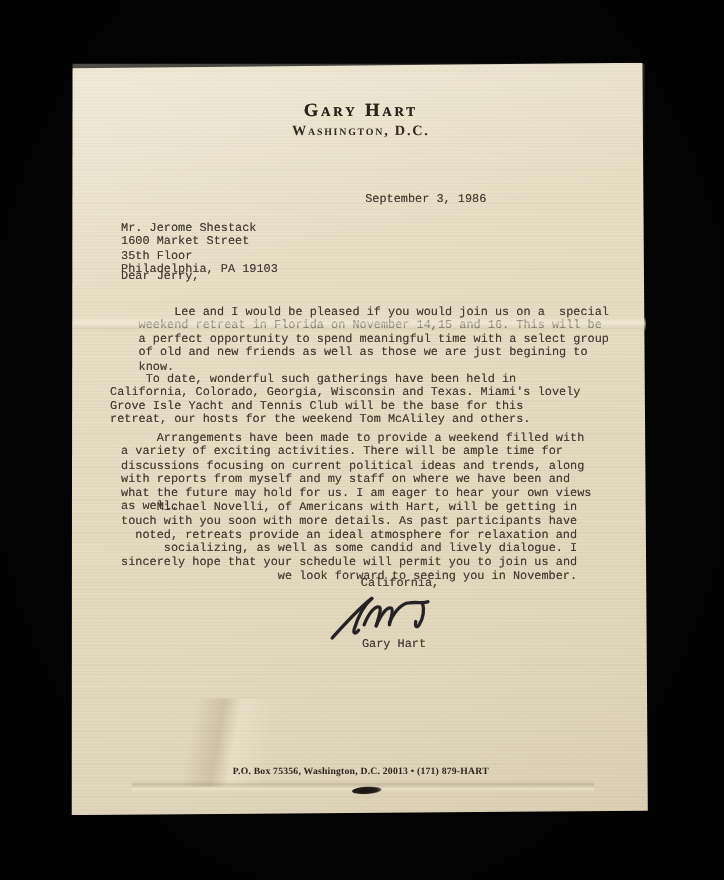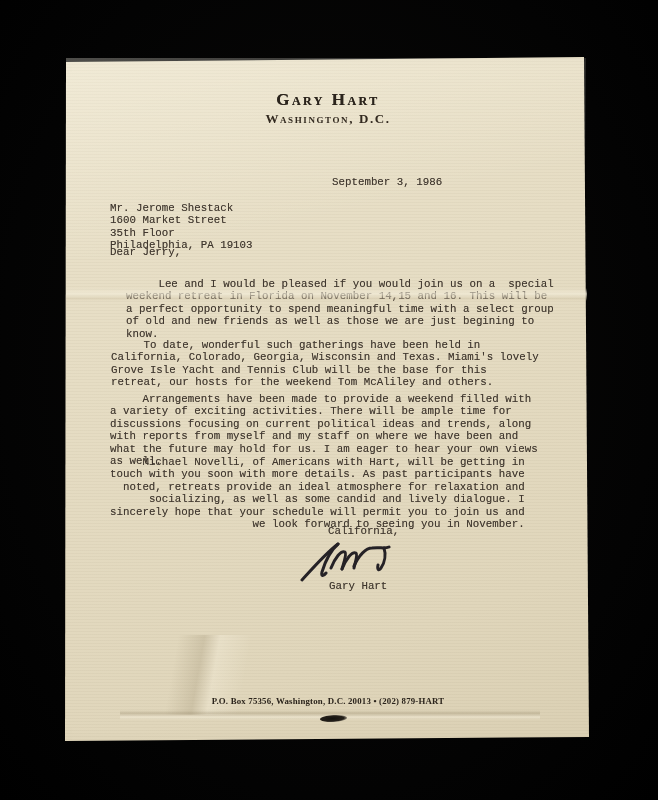--- a/index.html
+++ b/index.html
@@ -53,21 +53,21 @@
     position:absolute;z-index:5;
     font-family:"Liberation Mono", monospace;
     font-size:10.8px;line-height:12.4px;white-space:pre;
     color:rgba(58,50,42,0.93);
     text-shadow:0 0 0.6px rgba(70,60,48,0.55);
   }
   .date{left:332px;top:176px;}
   .addr{left:110px;top:202px;}
   .salute{left:110px;top:246px;}
   .p1{left:110px;top:278px;margin-left:16px;}
-  .p2{left:111px;top:339px;}
+  .p2{left:100px;top:339px;}
   .p3{left:110px;top:393px;}
   .p4{left:110px;top:456px;text-align:right;}
   .valediction{left:328px;top:525px;}
   .signame{left:329px;top:580px;}
   .sig{position:absolute;left:292px;top:536px;z-index:5;}
   
   .footer{
     position:absolute;left:66px;top:696px;width:524px;text-align:center;z-index:5;
     font-weight:bold;font-size:8.8px;letter-spacing:0.2px;color:#2b241c;
   }
@@ -131,20 +131,20 @@
       <path d="M46 8 C 39 14, 33 26, 30 36 C 29 40, 31 41, 34 37"></path>
       <path d="M39 32 C 43 22, 49 14, 53 16 C 55 18, 52 26, 50 33"></path>
       <path d="M50 33 C 54 23, 60 15, 64 17 C 66 19, 63 27, 62 32"></path>
       <path d="M62 30 C 67 19, 74 12, 80 12 C 88 11, 93 13, 97 11"></path>
       <path d="M92 12 C 94 18, 93 26, 89 32 C 87 35, 85 34, 86 29"></path>
     </g>
   </svg>
 
   <div class="tw signame">Gary Hart</div>
 
-  <div class="footer">P.O. Box 75356, Washington, D.C.  20013  •  (202) 879-HART</div>
+  <div class="footer">P.O. Box 75356, Washington, D.C.  20013  •  (171) 879-HART</div>
 
   <div class="smudge"></div>
 
   <div class="crease-band"></div>
   <div class="paper-vignette"></div>
 
 </div>
 
 </body></html>

